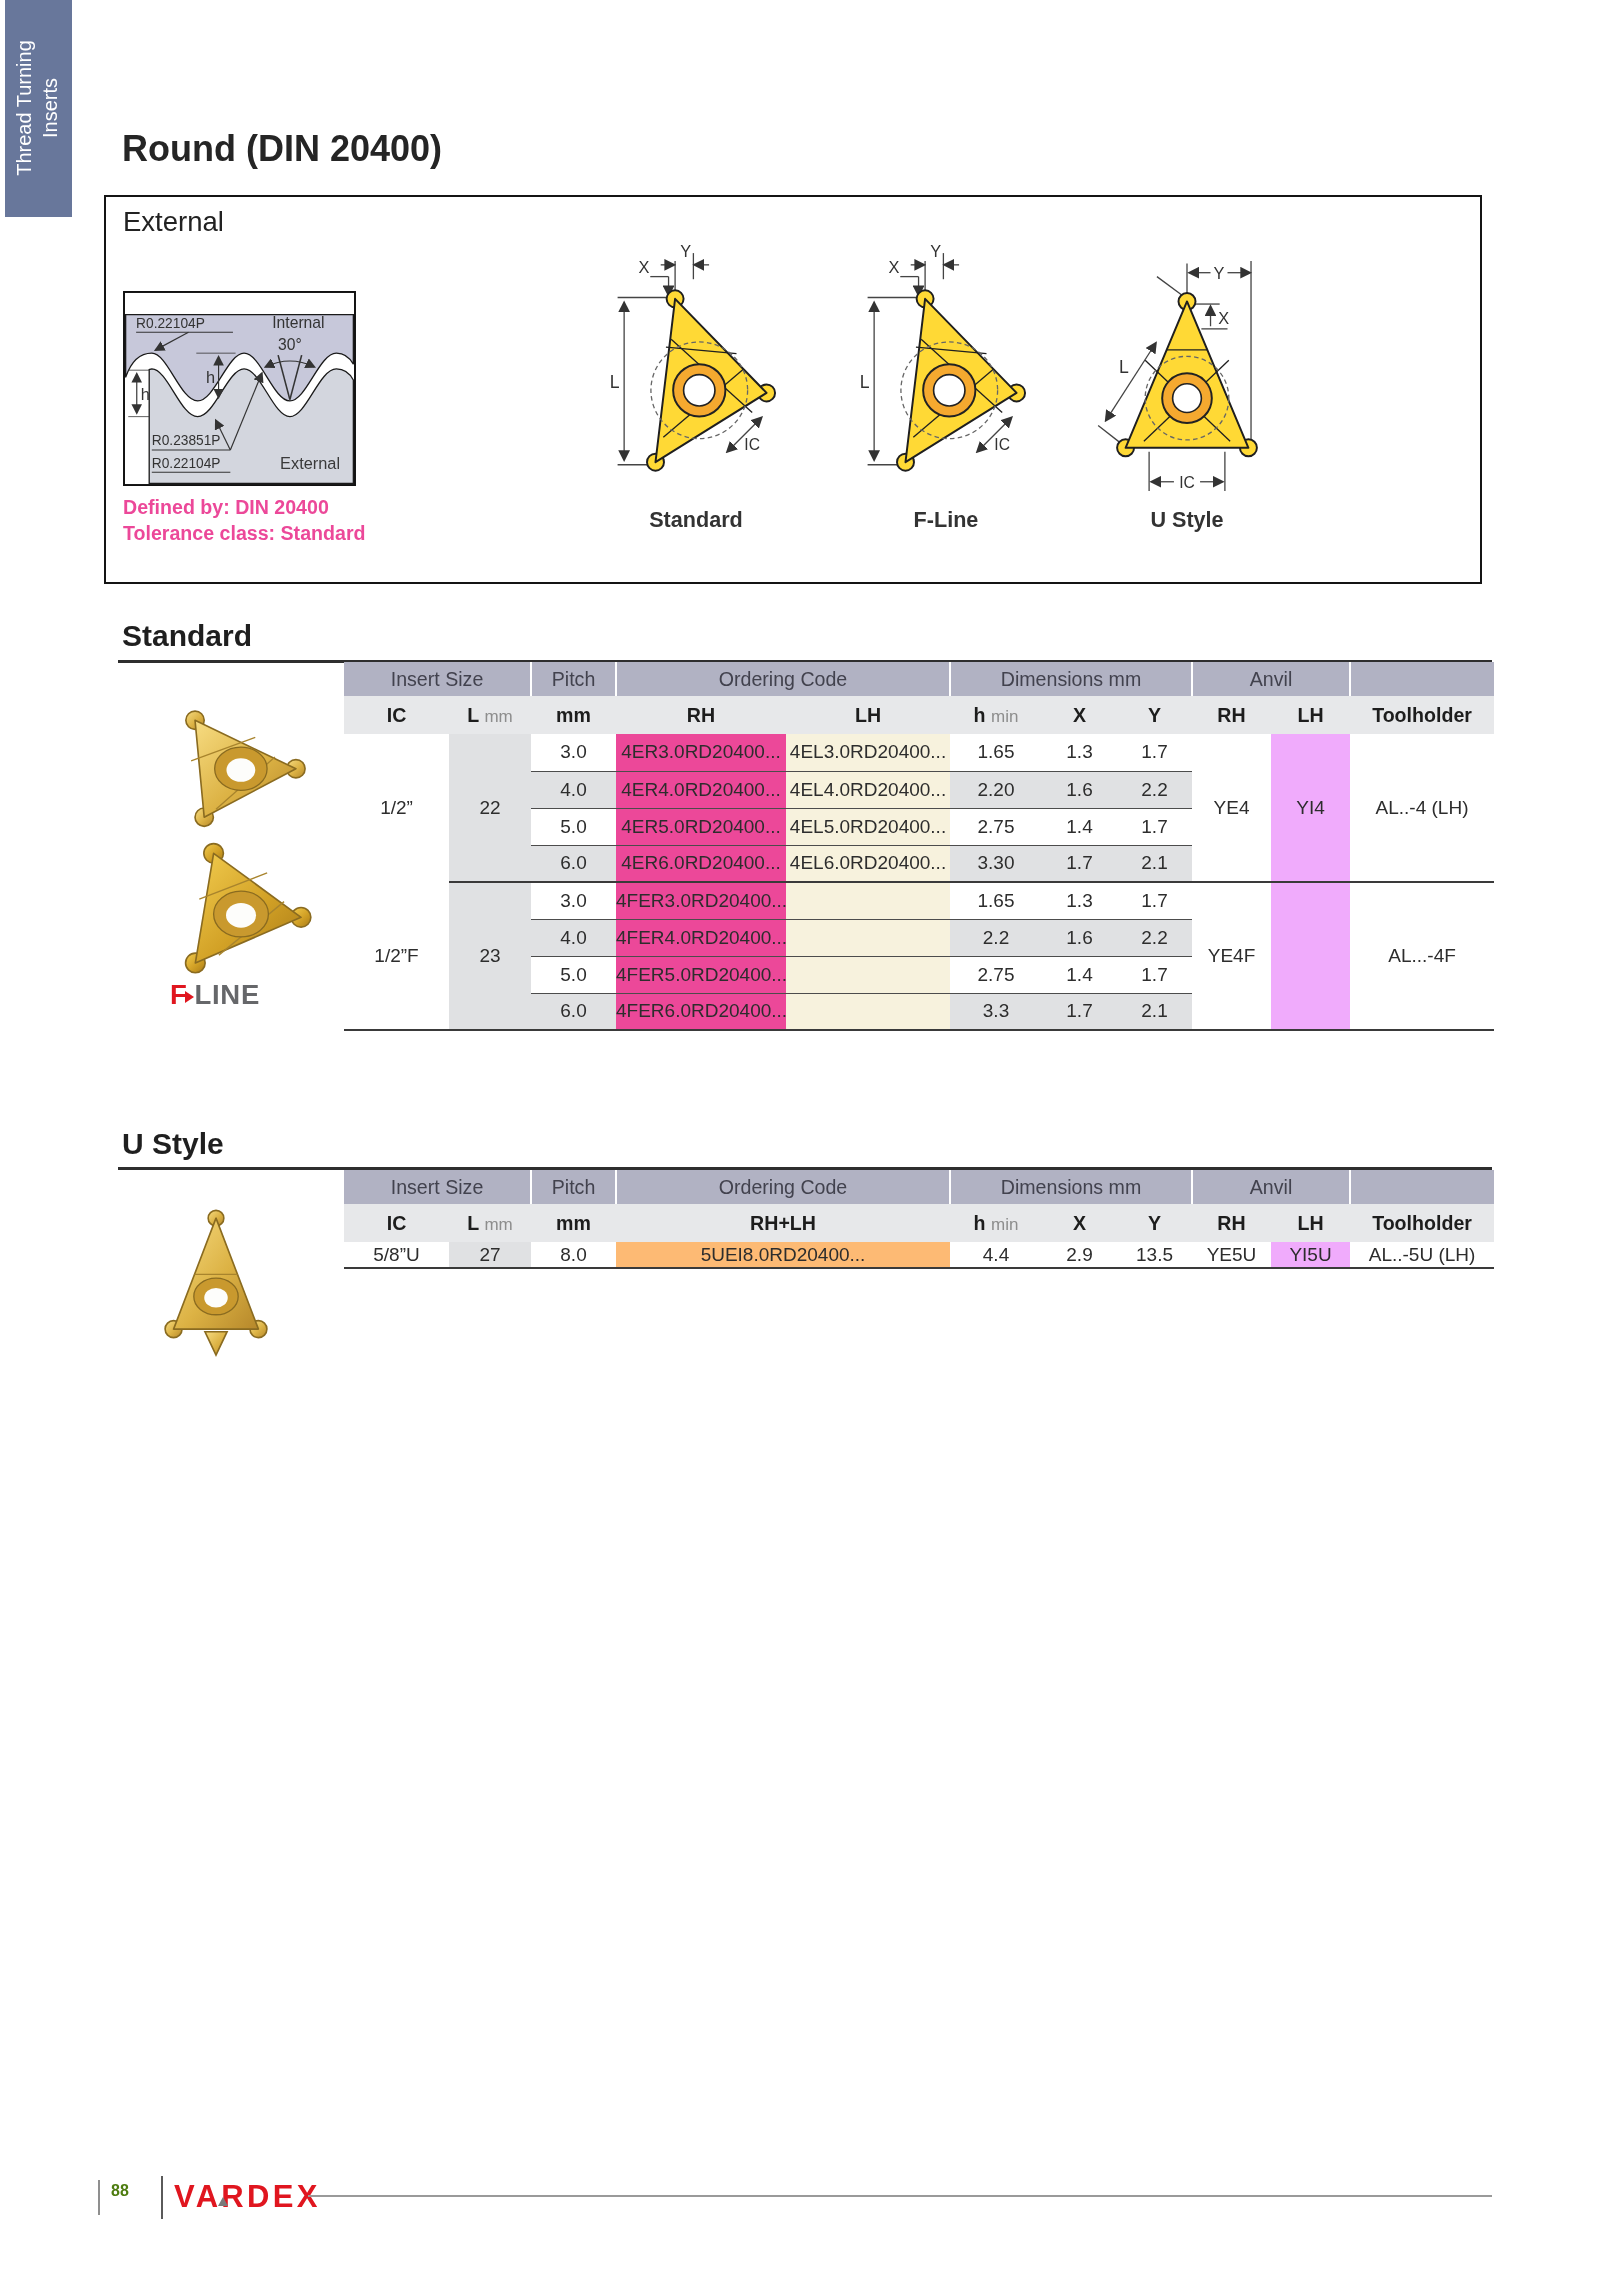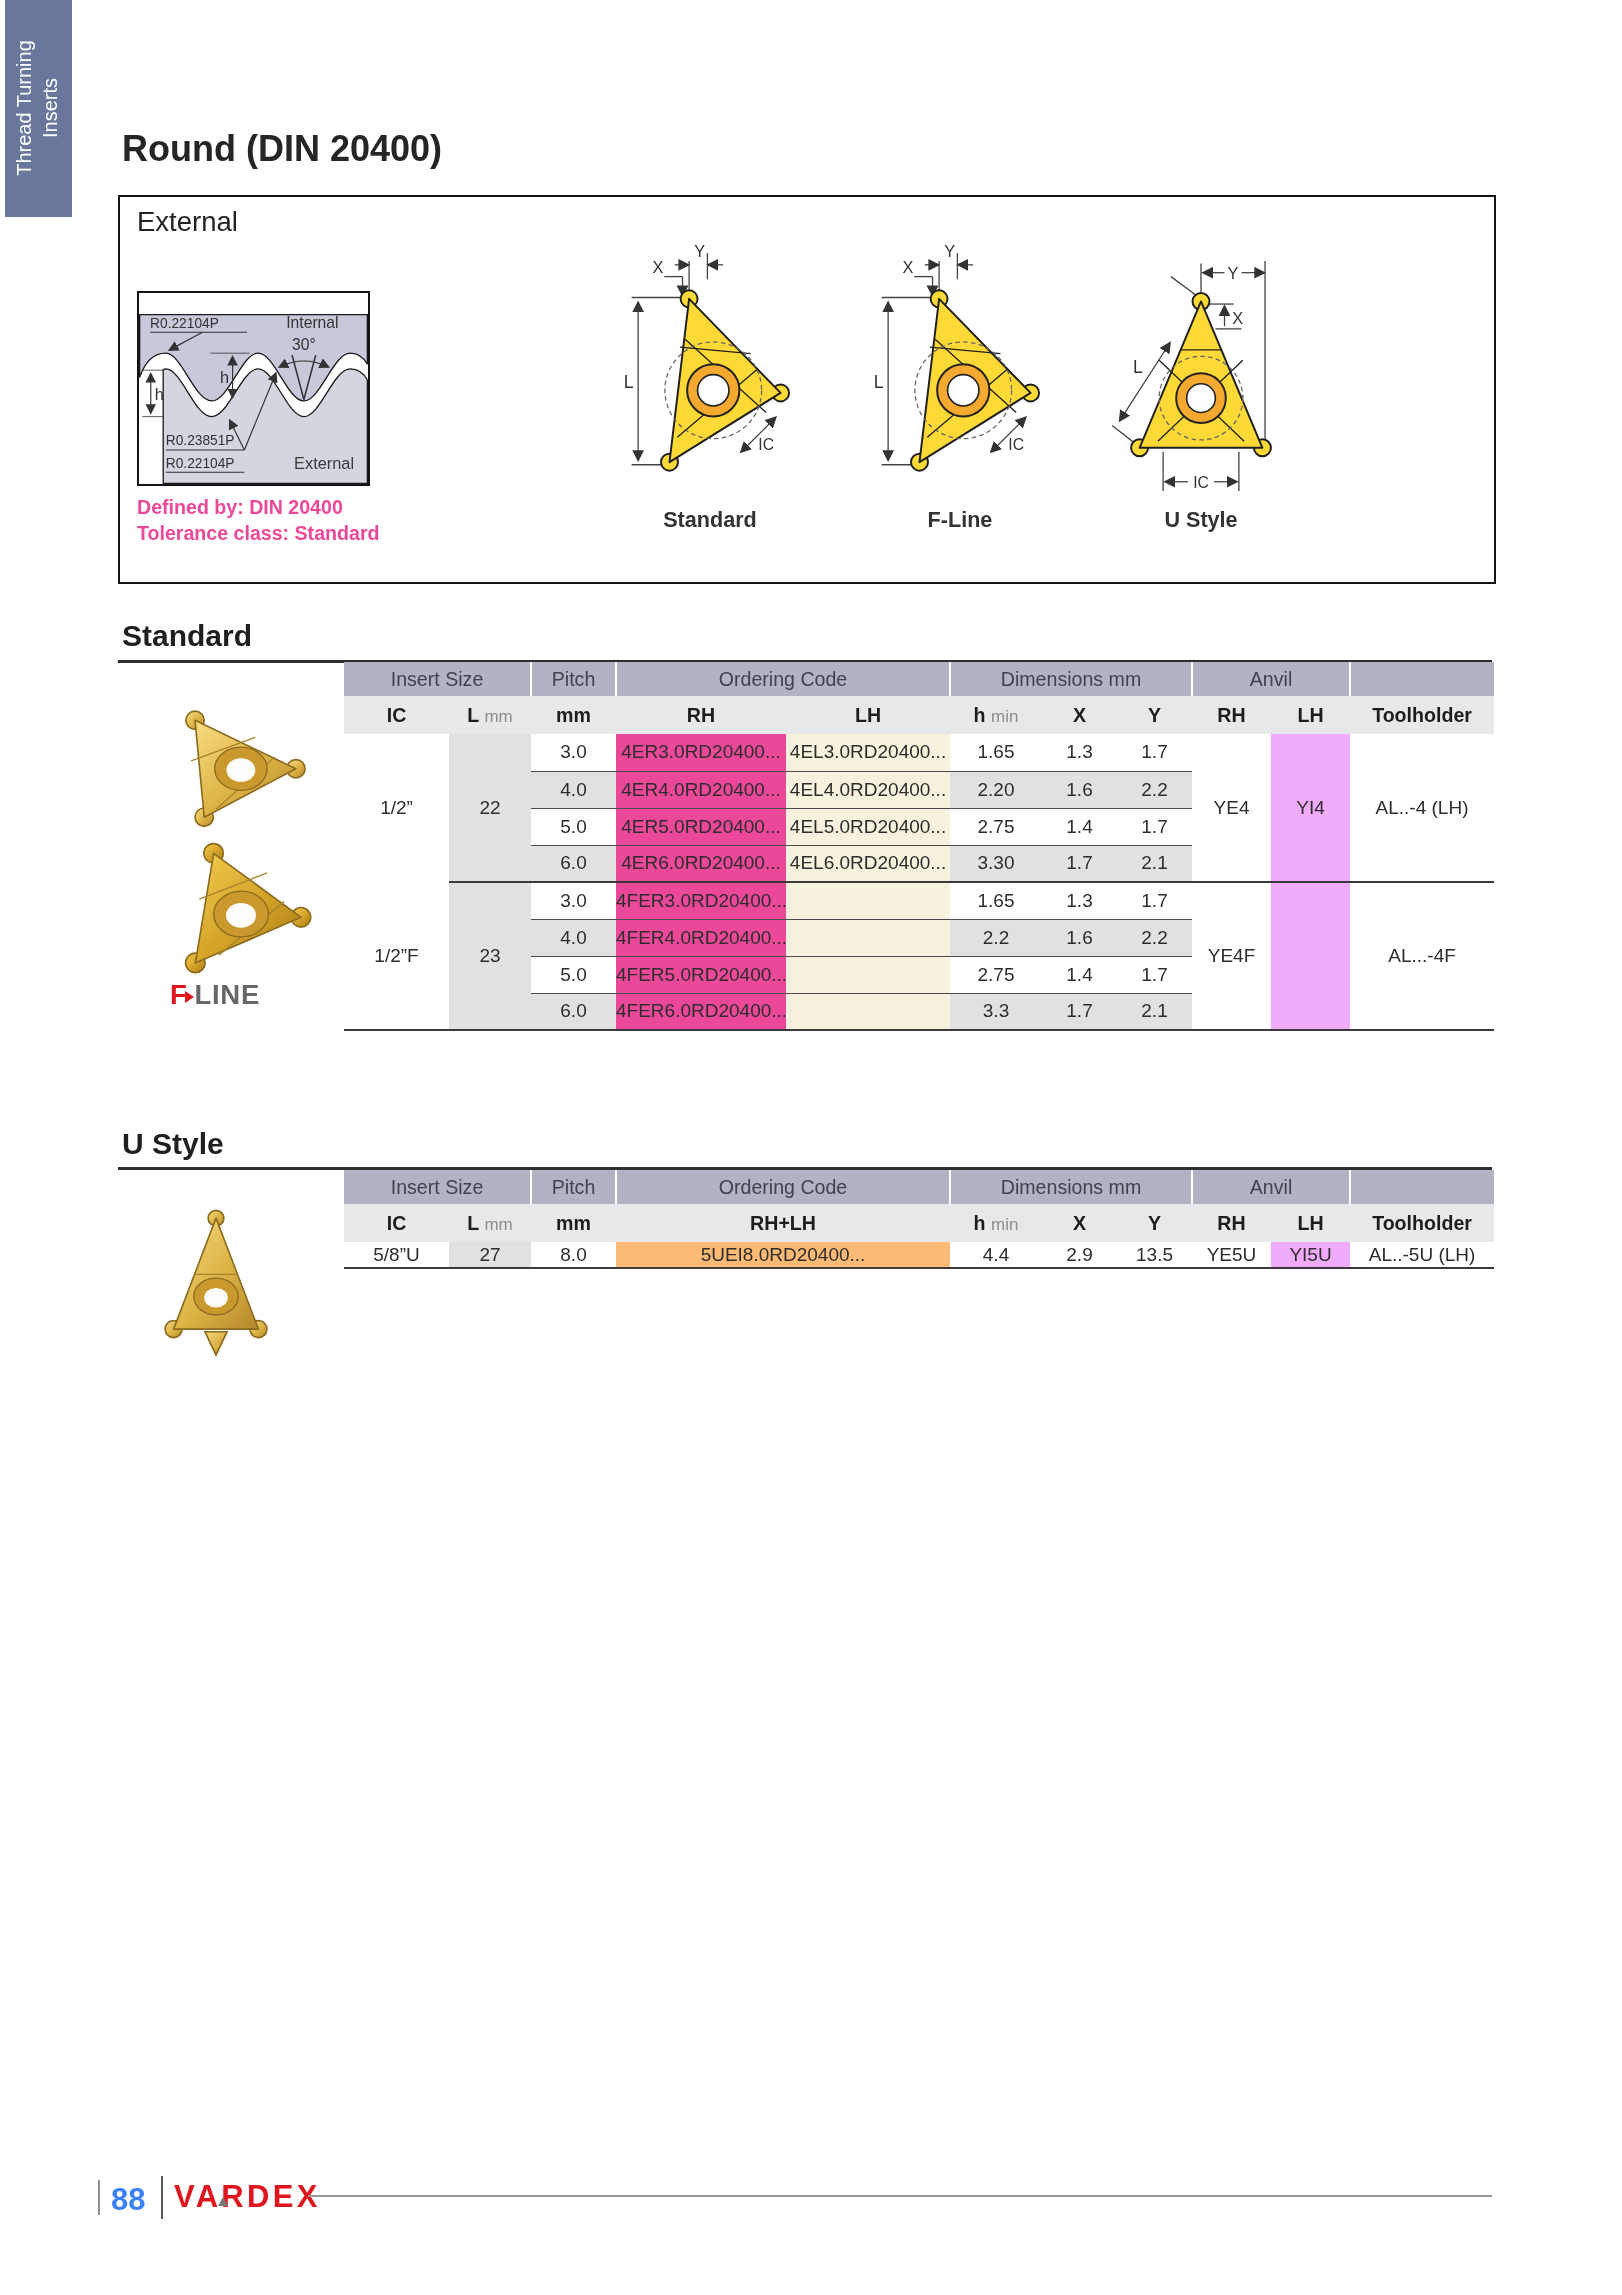--- a/index.html
+++ b/index.html
@@ -7,21 +7,21 @@
           font-family:"Liberation Sans", sans-serif; overflow:hidden; }
 
   
   .side-tab { position:absolute; left:5.2px; top:0; width:67px; height:217px; background:#68779b; }
   .side-tab-text { position:absolute; left:-75px; top:82px; width:216px; height:52px;
                    transform:rotate(-90deg); color:#fff; font-size:20px; line-height:25.5px; text-align:center; }
 
   .title { position:absolute; left:122px; top:128px; margin:0; font-size:36px; font-weight:700; color:#252525; }
 
   
-  .ext-box { position:absolute; left:118px; top:195px; width:1374px; height:385px; border:2px solid #141414; }
+  .ext-box { position:absolute; left:104px; top:195px; width:1374px; height:385px; border:2px solid #141414; }
   .ext-title { position:absolute; left:17px; top:9.2px; font-size:27.5px; color:#222; }
   .profile-svg { position:absolute; left:17px; top:94px; }
   .defined { position:absolute; left:17px; top:297px; font-size:19.6px; color:#ec4899; line-height:26px; font-weight:600; }
   .diag { position:absolute; top:44px; }
   .diag.d0 { left:492px; } .diag.d1 { left:742px; } .diag.d2 { left:983px; }
   .diag-cap { position:absolute; top:310px; width:196px; text-align:center; font-size:21.6px; font-weight:700; color:#333; }
   .diag-cap.c0 { left:492px; } .diag-cap.c1 { left:742px; } .diag-cap.c2 { left:983px; }
 
   
   .sec-head { position:absolute; left:122px; margin:0; font-size:30px; font-weight:700; color:#1f1f1f; }
@@ -53,21 +53,21 @@
   
   .fline { position:absolute; left:170px; top:979px; font-weight:700; font-size:27.5px; }
   .fline .f { color:#e0161f; }
   .fline .tri { display:inline-block; width:0; height:0; border-left:9.8px solid #e0161f;
                 border-top:6.5px solid transparent; border-bottom:6.5px solid transparent; margin:0 0.7px 1.3px -2px; }
   .fline .line { color:#66676a; letter-spacing:0.7px; }
 
   
   .fbar1 { position:absolute; left:98px; top:2180px; width:2px; height:35px; background:#8f8f8f; }
   .fbar2 { position:absolute; left:161px; top:2176px; width:2px; height:43px; background:#5a5a5a; }
-  .pageno { position:absolute; left:111px; top:2182px; font-size:31px; font-weight:700; color:#3b82f6; }
+  .pageno { position:absolute; left:111px; top:2182px; font-size:16px; font-weight:700; color:#4d7c0f; }
   .vardex { position:absolute; left:174px; top:2179px; color:#e0161f; font-size:31px; font-weight:700; letter-spacing:3.3px; }
   .vx-tri { position:absolute; left:44px; top:18.3px; width:0; height:0; border-left:5.9px solid transparent;
             border-right:5.9px solid transparent; border-bottom:9.8px solid #7a7a7a; }
   .f-rule { position:absolute; left:308px; top:2195px; width:1184px; height:2px; background:#9a9a9a; }
 
   svg text { font-family:"Liberation Sans", sans-serif; }
 </style>
 </head>
 <body>
 

